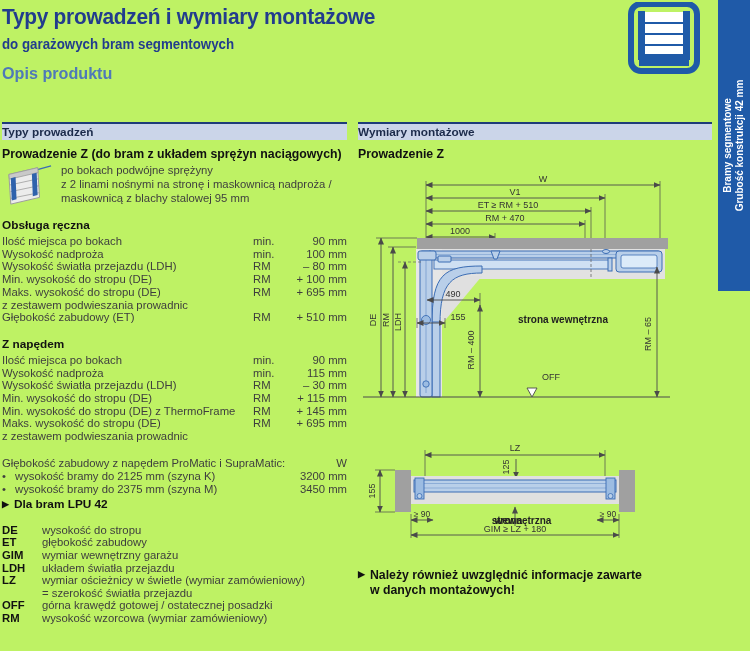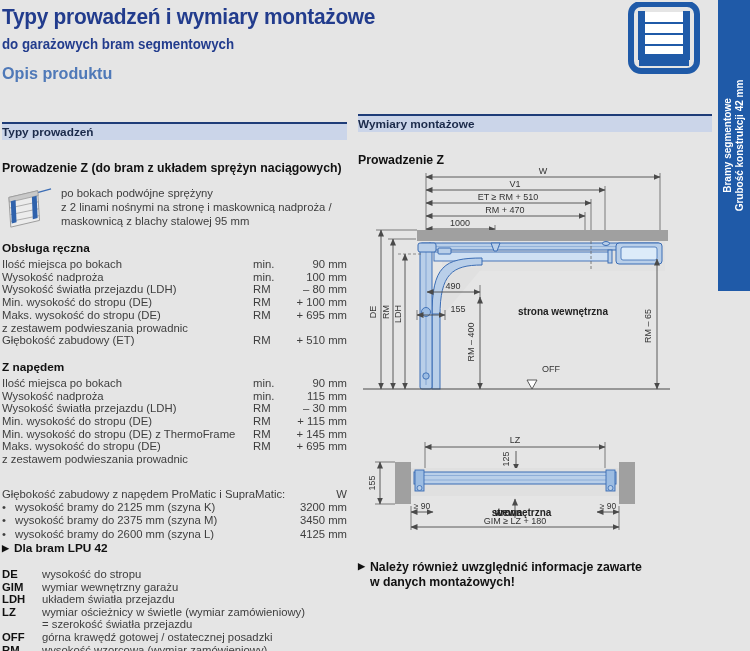--- a/index.html
+++ b/index.html
@@ -1,16 +1,16 @@
 <!DOCTYPE html>
 <html><head>
 <meta charset="utf-8">
 <style>
   html,body { margin:0; padding:0; background:#fff; }
-  .page { position:relative; width:750px; height:651px; background:#e5e5e5; overflow:hidden;
+  .page { position:relative; width:750px; height:651px; background:#bef264; overflow:hidden;
           font-family:"Liberation Sans", sans-serif; color:#3e3e3e; }
 
   
   .hdr { position:absolute; left:2px; top:4px; width:600px; }
   .hdr h1 { margin:0; font-size:22px; font-weight:bold; color:#223c8d; letter-spacing:-0.3px;
             transform:scaleX(0.95); transform-origin:left; white-space:nowrap; }
   .hdr h2 { margin:6px 0 0 0; font-size:14px; font-weight:bold; color:#223c8d;
             transform:scaleX(0.95); transform-origin:left; white-space:nowrap; }
   .hdr h3 { margin:12px 0 0 0; font-size:17px; font-weight:bold; color:#4f79b8;
             transform:scaleX(0.95); transform-origin:left; white-space:nowrap; }
@@ -20,36 +20,36 @@
 
   
   .side-tab { position:absolute; top:0; right:0; width:32px; height:291px; background:#1f5aa8; }
   .side-tab-inner { position:absolute; top:0; left:0; width:291px; height:32px;
       transform:rotate(-90deg) translateX(-291px); transform-origin:top left;
       display:flex; flex-direction:column; align-items:center; justify-content:center;
       color:#fff; font-size:10px; font-weight:bold; line-height:1.2; white-space:nowrap; }
 
   
   .col-left  { position:absolute; left:2px;  top:122px; width:345px; }
-  .col-right { position:absolute; left:358px; top:114px; width:354px; height:529px; }
+  .col-right { position:absolute; left:358px; top:122px; width:354px; height:529px; }
 
   .sec-bar { height:15px; background:#cbd5e9; border-top:2px solid #1e3c78;
              font-size:11.8px; font-weight:bold; color:#1b2a4a; padding:1px 0 0 0; }
-  .variant { margin-top:21px; font-size:12.3px; font-weight:bold; color:#111; white-space:nowrap; }
-
-  .intro { display:flex; margin-top:9px; }
+  .variant { margin-top:7px; font-size:12.3px; font-weight:bold; color:#111; white-space:nowrap; }
+
+  .intro { display:flex; }
   .intro svg { flex:0 0 48px; margin-left:3px; }
   .intro-text { margin-left:8px; font-size:11.3px; line-height:1.26; color:#3e3e3e; padding-top:2px; }
 
   .spec-head { margin-top:11px; margin-bottom:3px; font-size:11.8px; font-weight:bold; color:#111; }
   .spec-row { display:grid; grid-template-columns:1fr 36px 58px; line-height:12.7px; font-size:11.3px; }
   .spec-row .sl { white-space:nowrap; }
   .spec-row .sv { text-align:right; white-space:nowrap; }
 
-  .depth { margin-top:22px; }
+  .depth { margin-top:14px; }
   .depth-row { display:grid; grid-template-columns:1fr 58px; line-height:13.3px; font-size:11.3px; }
   .depth-row .sv { text-align:right; white-space:nowrap; }
   .depth-row .sl { white-space:nowrap; }
   .bullet { display:inline-block; width:13px; }
 
   .lpu { margin-top:0; font-size:11.8px; font-weight:bold; color:#111; }
   .tri { font-size:9px; margin-right:5px; position:relative; top:-1px; }
 
   .legend { margin-top:13px; }
   .legend-row { display:grid; grid-template-columns:40px 1fr; line-height:12.6px; font-size:11.3px; }
@@ -211,34 +211,34 @@
         <span class="sv">W</span>
       </div>
       <div class="depth-row">
           <span class="sl"><span class="bullet">•</span><span>wysokość bramy do 2125 mm (szyna K)</span></span>
           <span class="sv">3200 mm</span>
         </div>
       <div class="depth-row">
           <span class="sl"><span class="bullet">•</span><span>wysokość bramy do 2375 mm (szyna M)</span></span>
           <span class="sv">3450 mm</span>
         </div>
-      <div class="depth-row">
-          <span class="sl"><span class="bullet">•</span><span>wysokość bramy do 2600 mm (szyna L)</span></span>
-          <span class="sv">4125 mm</span>
-        </div>
     </div>
 
     <div class="lpu">
       <span class="tri">▶</span><span>Dla bram LPU 42</span>
     </div>
 
     <div class="legend">
       <div class="legend-row">
           <span class="lt">DE</span>
           <span class="ld">wysokość do stropu</span>
+        </div>
+      <div class="legend-row">
+          <span class="lt">ET</span>
+          <span class="ld">głębokość zabudowy</span>
         </div>
       <div class="legend-row">
           <span class="lt">GIM</span>
           <span class="ld">wymiar wewnętrzny garażu</span>
         </div>
       <div class="legend-row">
           <span class="lt">LDH</span>
           <span class="ld">układem światła przejazdu</span>
         </div>
       <div class="legend-row">

